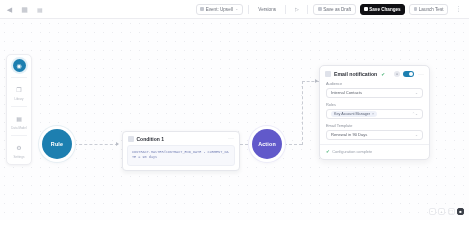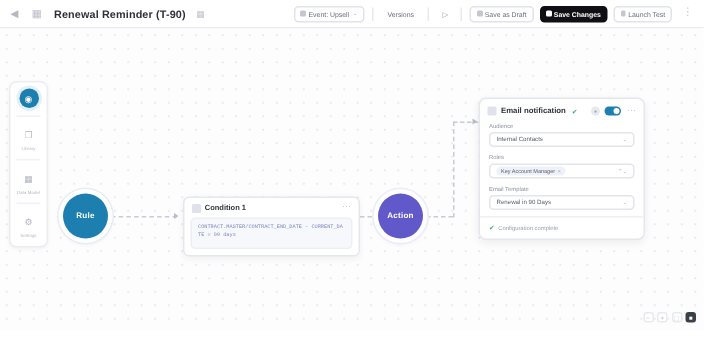--- a/index.html
+++ b/index.html
@@ -236,21 +236,20 @@
     color: #b0b4bd; font-size: 4px;
   }
   .zb.solid { background: #3c4049; border-color: #3c4049; color: #fff; }
 </style>
 </head>
 <body>
 
 <div class="topbar">
   <div class="tb-icon">◀</div>
   <div class="tb-icon">▦</div>
-  <div class="tb-title">Renewal Reminder (T-90)</div>
   <div class="tb-title-badge">▦</div>
 
   <div class="tb-spacer"></div>
 
   <div class="tb-btn">
     <span class="dot"></span>
     <span>Event: Upsell</span>
     <span class="caret">⌄</span>
   </div>
 

